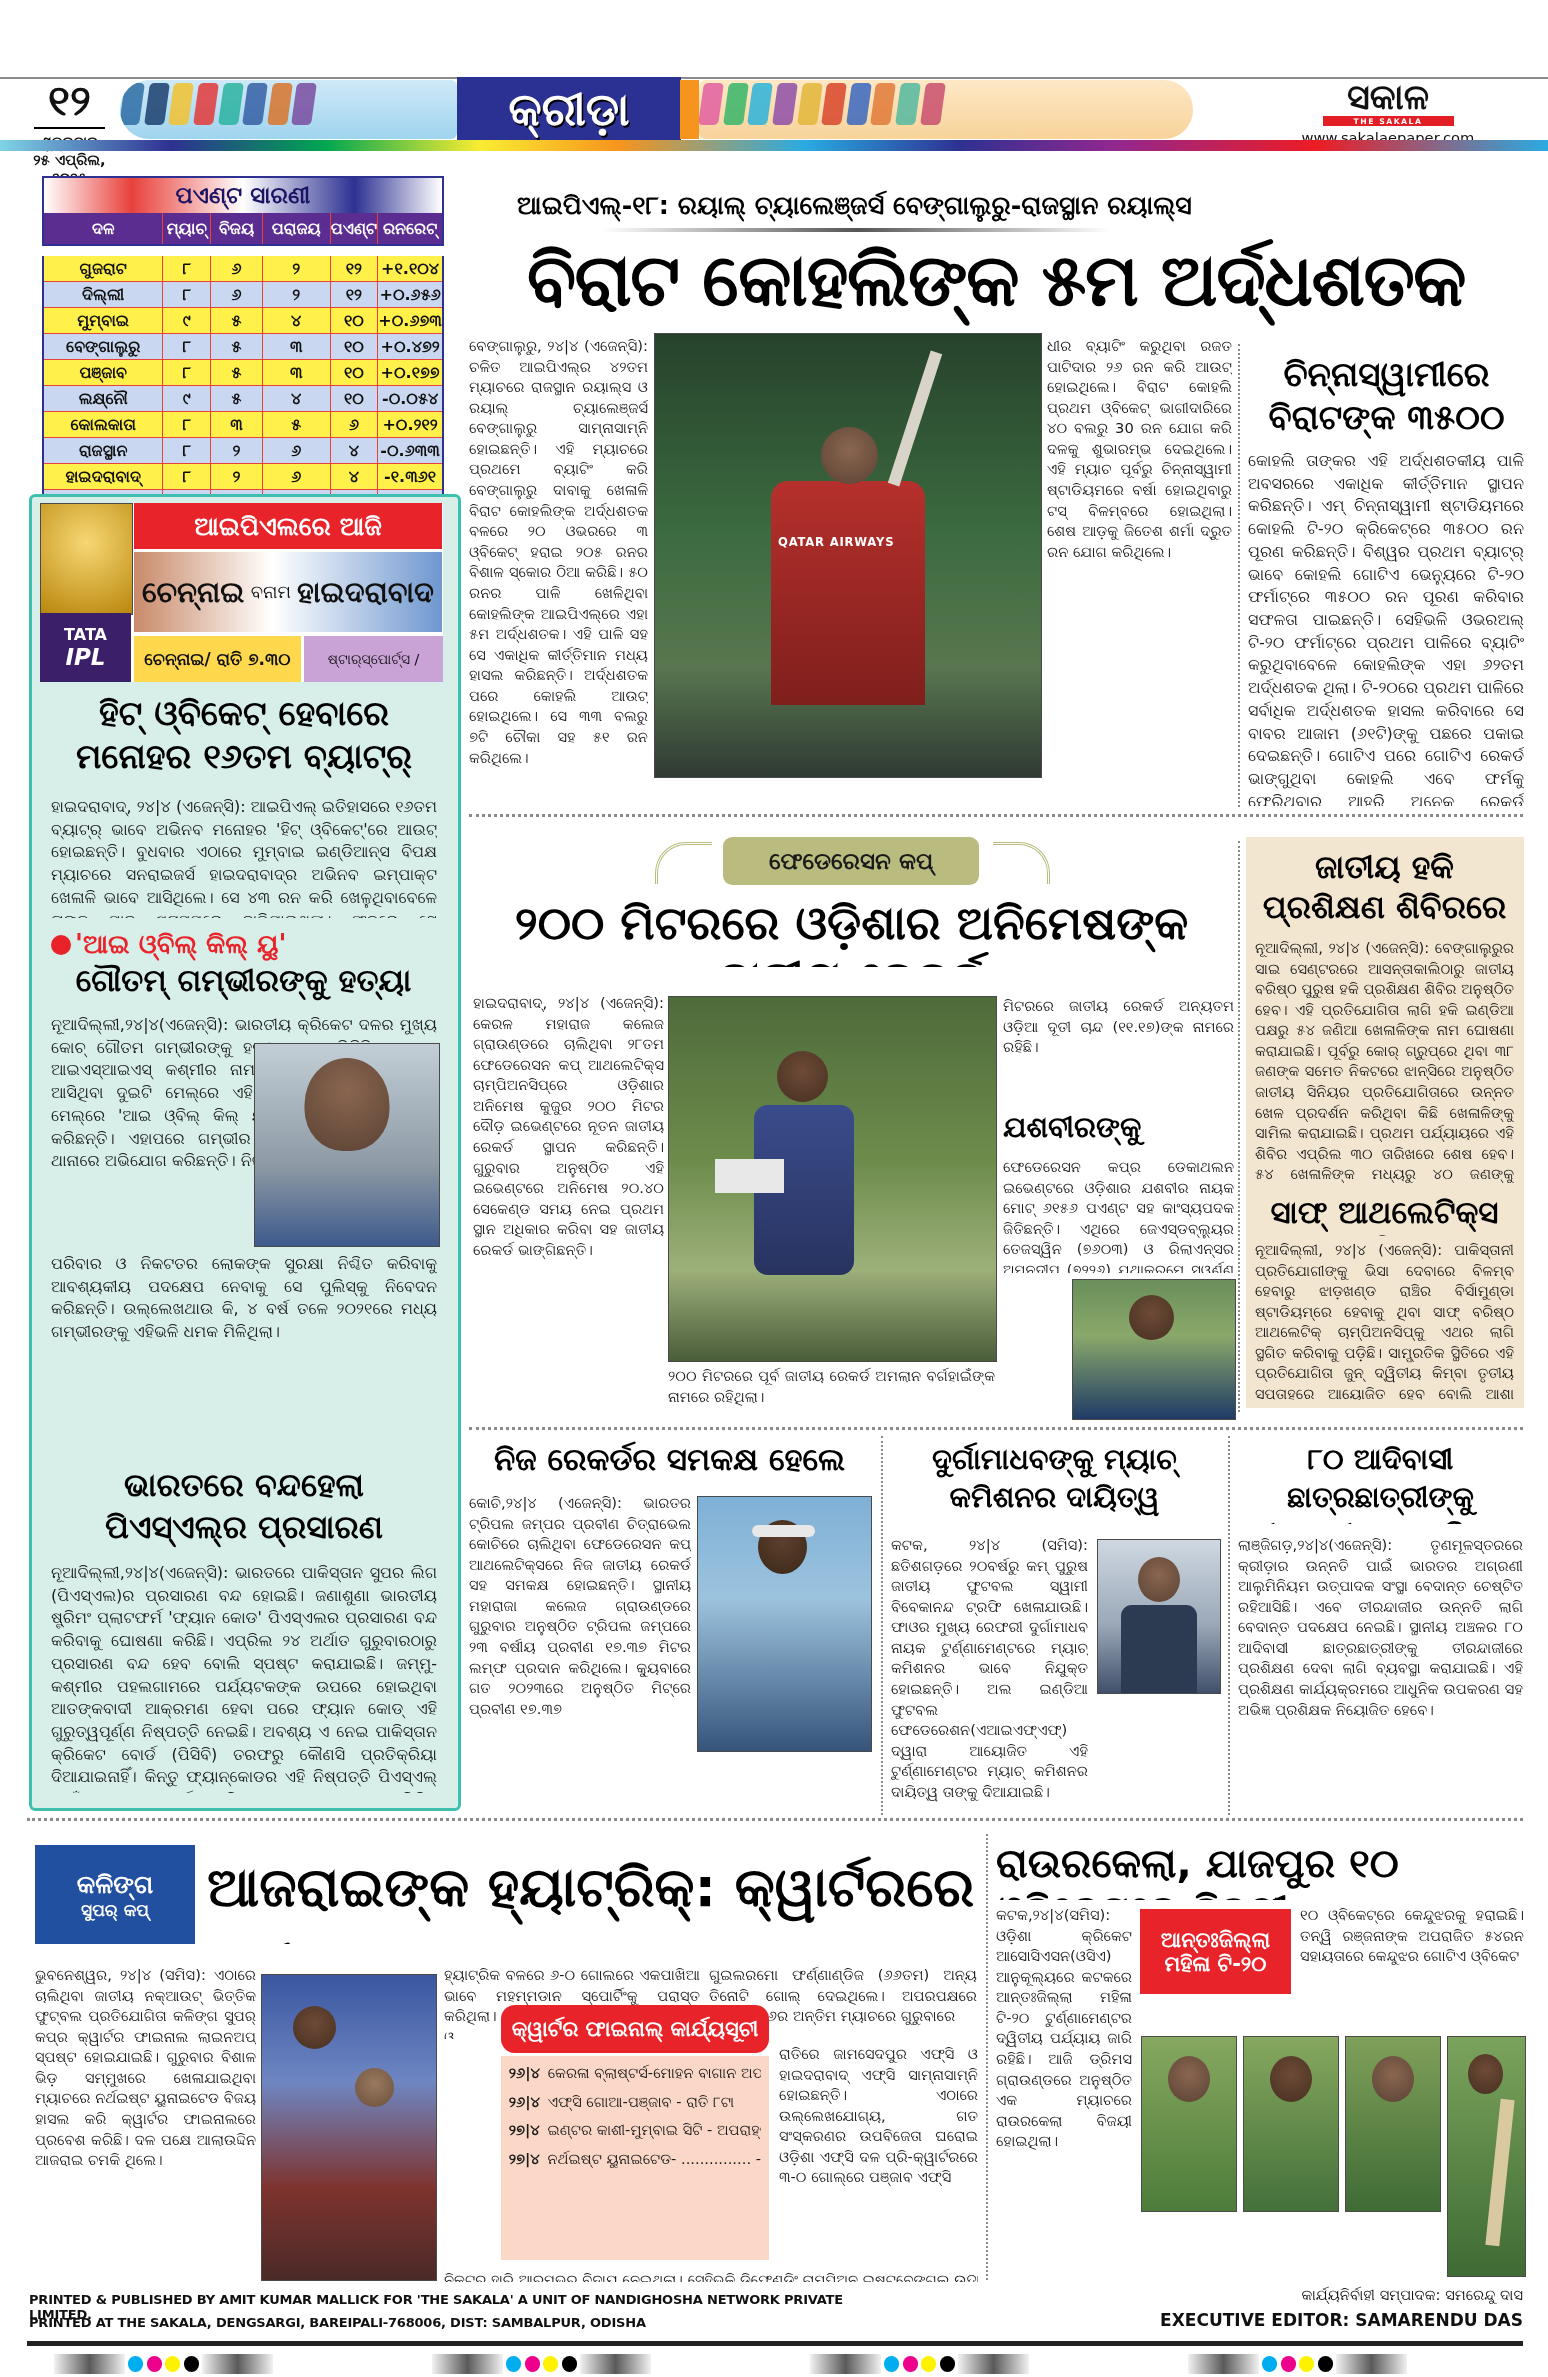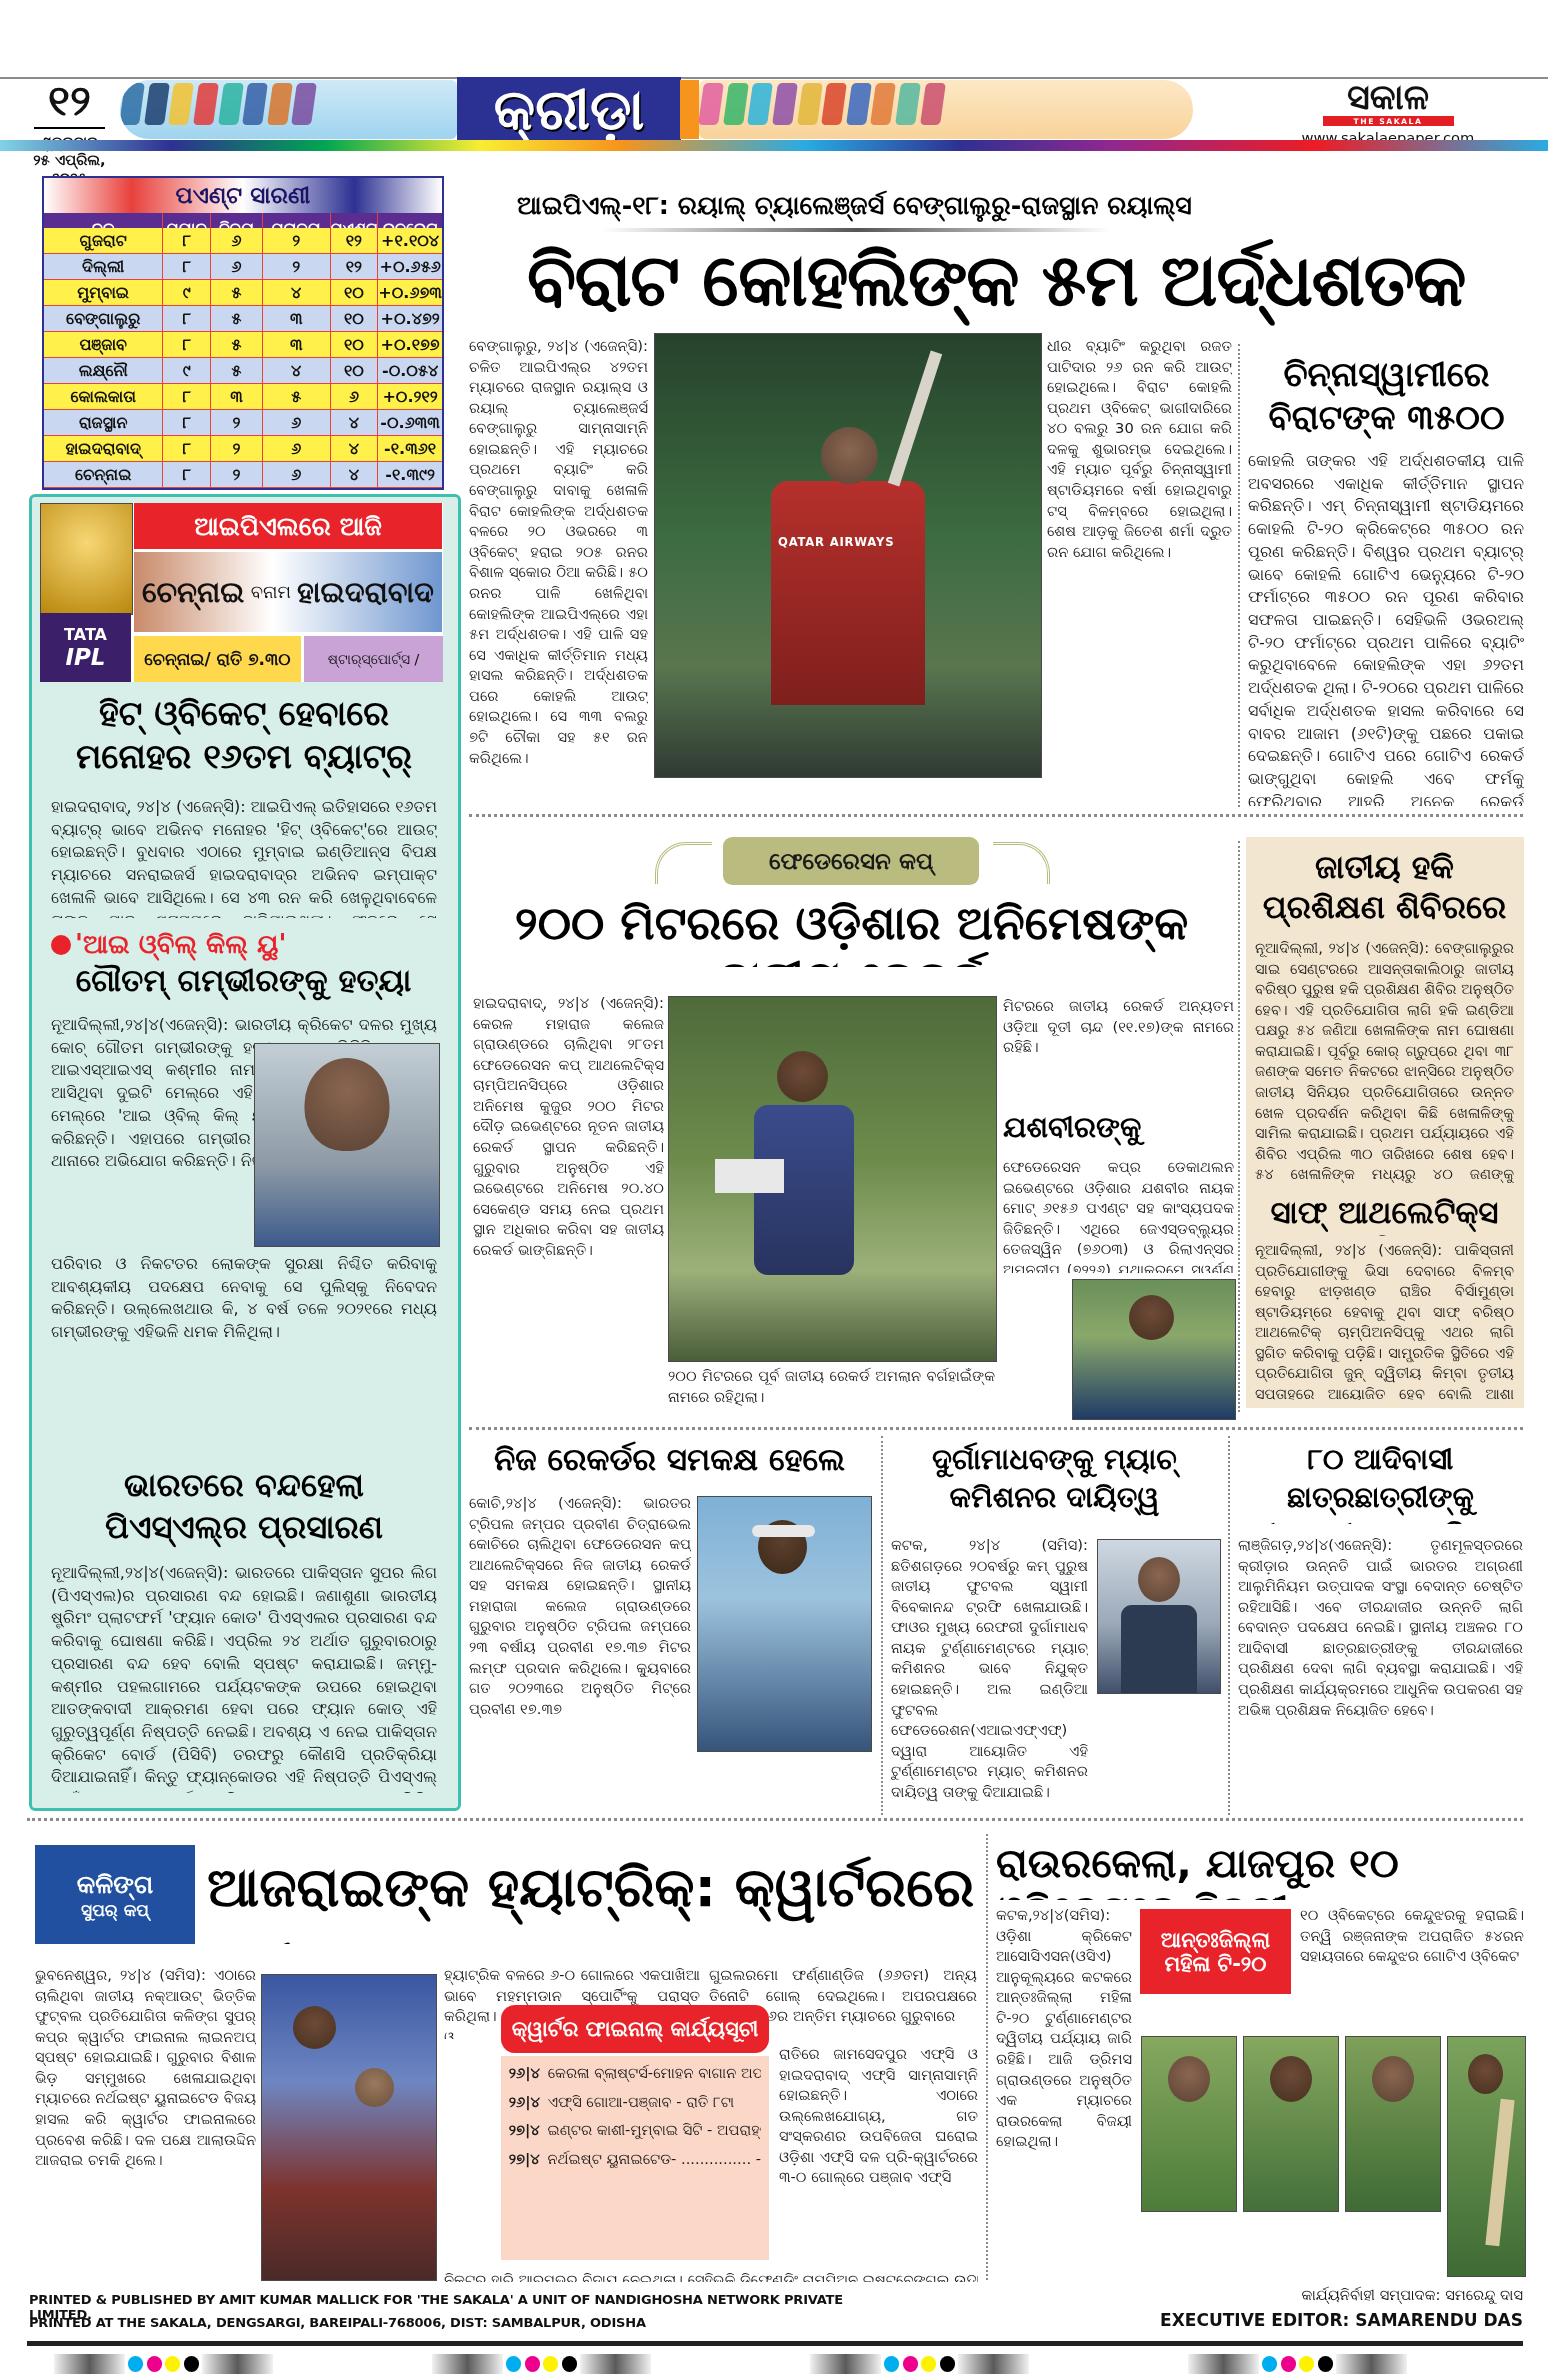--- a/index.html
+++ b/index.html
@@ -38,21 +38,21 @@
     <div style="border-top:2.3px solid #000;margin:4.6px 10.8px"></div>
     <div class="b" style="font-size:14.7px">ଶୁକ୍ରବାର</div>
     <div class="b" style="font-size:14.7px">୨୫ ଏପ୍ରିଲ, ୨୦୨୫</div>
   </div>
 
   <div class="abs collage" style="left:120px;top:80px;width:337px;height:59px;background:linear-gradient(180deg,#cfe9f7,#9fd4ef);border-radius:29px 6.2px 6.2px 29px;overflow:hidden">
     <span style="background:#2e6da4"></span><span style="background:#1b3f6e"></span><span style="background:#f2c230"></span><span style="background:#e23a3a"></span><span style="background:#2bb3a0"></span><span style="background:#355fa5"></span><span style="background:#d8742c"></span><span style="background:#7a4ca0"></span>
   </div>
 
   <div class="abs c" style="left:457px;top:77px;width:224px;height:65px;background:#2b3093;color:#fff;display:flex;align-items:center;justify-content:center">
-    <span class="b" style="font-size:56px;text-shadow:1.5px 1.5px 0 #000">କ୍ରୀଡ଼ା</span>
+    <span class="b" style="font-size:45px;text-shadow:1.5px 1.5px 0 #000">କ୍ରୀଡ଼ା</span>
   </div>
 
   <div class="abs" style="left:680px;top:80px;width:18.5px;height:59px;background:#f7941d"></div>
 
   <div class="abs collage" style="left:699px;top:80px;width:494px;height:59px;background:linear-gradient(180deg,#fde8c6,#f8d39a);border-radius:6.2px 29px 29px 6.2px;overflow:hidden">
     <span style="background:#e05fa0"></span><span style="background:#37b56a"></span><span style="background:#2bb3d9"></span><span style="background:#8e4fa8"></span><span style="background:#e2b63a"></span><span style="background:#d8452c"></span><span style="background:#3a67c0"></span><span style="background:#e07a3a"></span><span style="background:#53b8a0"></span><span style="background:#c94f6e"></span>
   </div>
 
   <div class="abs c" style="left:1249px;top:79px;width:278px">
     <div class="b" style="font-size:35px;line-height:1.05">ସକାଳ</div>
@@ -62,21 +62,21 @@
 
   <div class="abs colorbar" style="left:0;top:140px;width:1548px;height:10.8px"></div>
 
   <div class="abs" style="left:42px;top:176px;width:398px;border:2.3px solid #2e3192">
     <div class="grad-title c b" style="height:35px;line-height:35px;font-size:23px;color:#1b1464">ପଏଣ୍ଟ ସାରଣୀ</div>
     <div style="background:#5b2d91;color:#fff;font-weight:bold;font-size:16px;height:31px;line-height:31px;white-space:nowrap">
       <span class="tbl-cell c" style="width:30%">ଦଳ</span><span class="tbl-cell c" style="width:12%">ମ୍ୟାଚ୍</span><span class="tbl-cell c" style="width:13%">ବିଜୟ</span><span class="tbl-cell c" style="width:17%">ପରାଜୟ</span><span class="tbl-cell c" style="width:12%">ପଏଣ୍ଟ</span><span class="tbl-cell c" style="width:16%;border-right:none">ରନରେଟ୍</span>
     </div>
   </div>
 
-  <div class="abs" id="pt-rows" style="left:42px;top:228px;width:398px;border:2.3px solid #2e3192;border-top:none">
+  <div class="abs" id="pt-rows" style="left:42px;top:256px;width:398px;border:2.3px solid #2e3192;border-top:none">
       <div style="height: 25px; line-height: 25px; font-weight: bold; font-size: 16px; white-space: nowrap; border-bottom: 1.5px solid rgb(232, 65, 60); background: rgb(255, 240, 74);"><span class="tbl-cell c" style="width: 30%;">ଗୁଜରାଟ</span><span class="tbl-cell c" style="width: 12%;">୮</span><span class="tbl-cell c" style="width: 13%;">୬</span><span class="tbl-cell c" style="width: 17%;">୨</span><span class="tbl-cell c" style="width: 12%;">୧୨</span><span class="tbl-cell c" style="width: 16%; border-right: none;">+୧.୧୦୪</span></div>
       <div style="height: 25px; line-height: 25px; font-weight: bold; font-size: 16px; white-space: nowrap; border-bottom: 1.5px solid rgb(232, 65, 60); background: rgb(201, 215, 241);"><span class="tbl-cell c" style="width: 30%;">ଦିଲ୍ଲୀ</span><span class="tbl-cell c" style="width: 12%;">୮</span><span class="tbl-cell c" style="width: 13%;">୬</span><span class="tbl-cell c" style="width: 17%;">୨</span><span class="tbl-cell c" style="width: 12%;">୧୨</span><span class="tbl-cell c" style="width: 16%; border-right: none;">+୦.୬୫୬</span></div>
       <div style="height: 25px; line-height: 25px; font-weight: bold; font-size: 16px; white-space: nowrap; border-bottom: 1.5px solid rgb(232, 65, 60); background: rgb(255, 240, 74);"><span class="tbl-cell c" style="width: 30%;">ମୁମ୍ବାଇ</span><span class="tbl-cell c" style="width: 12%;">୯</span><span class="tbl-cell c" style="width: 13%;">୫</span><span class="tbl-cell c" style="width: 17%;">୪</span><span class="tbl-cell c" style="width: 12%;">୧୦</span><span class="tbl-cell c" style="width: 16%; border-right: none;">+୦.୬୭୩</span></div>
       <div style="height: 25px; line-height: 25px; font-weight: bold; font-size: 16px; white-space: nowrap; border-bottom: 1.5px solid rgb(232, 65, 60); background: rgb(201, 215, 241);"><span class="tbl-cell c" style="width: 30%;">ବେଙ୍ଗାଲୁରୁ</span><span class="tbl-cell c" style="width: 12%;">୮</span><span class="tbl-cell c" style="width: 13%;">୫</span><span class="tbl-cell c" style="width: 17%;">୩</span><span class="tbl-cell c" style="width: 12%;">୧୦</span><span class="tbl-cell c" style="width: 16%; border-right: none;">+୦.୪୭୨</span></div>
       <div style="height: 25px; line-height: 25px; font-weight: bold; font-size: 16px; white-space: nowrap; border-bottom: 1.5px solid rgb(232, 65, 60); background: rgb(255, 240, 74);"><span class="tbl-cell c" style="width: 30%;">ପଞ୍ଜାବ</span><span class="tbl-cell c" style="width: 12%;">୮</span><span class="tbl-cell c" style="width: 13%;">୫</span><span class="tbl-cell c" style="width: 17%;">୩</span><span class="tbl-cell c" style="width: 12%;">୧୦</span><span class="tbl-cell c" style="width: 16%; border-right: none;">+୦.୧୭୭</span></div>
       <div style="height: 25px; line-height: 25px; font-weight: bold; font-size: 16px; white-space: nowrap; border-bottom: 1.5px solid rgb(232, 65, 60); background: rgb(201, 215, 241);"><span class="tbl-cell c" style="width: 30%;">ଲକ୍ଷ୍ନୌ</span><span class="tbl-cell c" style="width: 12%;">୯</span><span class="tbl-cell c" style="width: 13%;">୫</span><span class="tbl-cell c" style="width: 17%;">୪</span><span class="tbl-cell c" style="width: 12%;">୧୦</span><span class="tbl-cell c" style="width: 16%; border-right: none;">-୦.୦୫୪</span></div>
       <div style="height: 25px; line-height: 25px; font-weight: bold; font-size: 16px; white-space: nowrap; border-bottom: 1.5px solid rgb(232, 65, 60); background: rgb(255, 240, 74);"><span class="tbl-cell c" style="width: 30%;">କୋଲକାତା</span><span class="tbl-cell c" style="width: 12%;">୮</span><span class="tbl-cell c" style="width: 13%;">୩</span><span class="tbl-cell c" style="width: 17%;">୫</span><span class="tbl-cell c" style="width: 12%;">୬</span><span class="tbl-cell c" style="width: 16%; border-right: none;">+୦.୨୧୨</span></div>
       <div style="height: 25px; line-height: 25px; font-weight: bold; font-size: 16px; white-space: nowrap; border-bottom: 1.5px solid rgb(232, 65, 60); background: rgb(201, 215, 241);"><span class="tbl-cell c" style="width: 30%;">ରାଜସ୍ଥାନ</span><span class="tbl-cell c" style="width: 12%;">୮</span><span class="tbl-cell c" style="width: 13%;">୨</span><span class="tbl-cell c" style="width: 17%;">୬</span><span class="tbl-cell c" style="width: 12%;">୪</span><span class="tbl-cell c" style="width: 16%; border-right: none;">-୦.୬୩୩</span></div>
       <div style="height: 25px; line-height: 25px; font-weight: bold; font-size: 16px; white-space: nowrap; border-bottom: 1.5px solid rgb(232, 65, 60); background: rgb(255, 240, 74);"><span class="tbl-cell c" style="width: 30%;">ହାଇଦରାବାଦ୍</span><span class="tbl-cell c" style="width: 12%;">୮</span><span class="tbl-cell c" style="width: 13%;">୨</span><span class="tbl-cell c" style="width: 17%;">୬</span><span class="tbl-cell c" style="width: 12%;">୪</span><span class="tbl-cell c" style="width: 16%; border-right: none;">-୧.୩୬୧</span></div>
       <div style="height: 25px; line-height: 25px; font-weight: bold; font-size: 16px; white-space: nowrap; border-bottom: 1.5px solid rgb(232, 65, 60); background: rgb(201, 215, 241);"><span class="tbl-cell c" style="width: 30%;">ଚେନ୍ନାଇ</span><span class="tbl-cell c" style="width: 12%;">୮</span><span class="tbl-cell c" style="width: 13%;">୨</span><span class="tbl-cell c" style="width: 17%;">୬</span><span class="tbl-cell c" style="width: 12%;">୪</span><span class="tbl-cell c" style="width: 16%; border-right: none;">-୧.୩୯୨</span></div>

